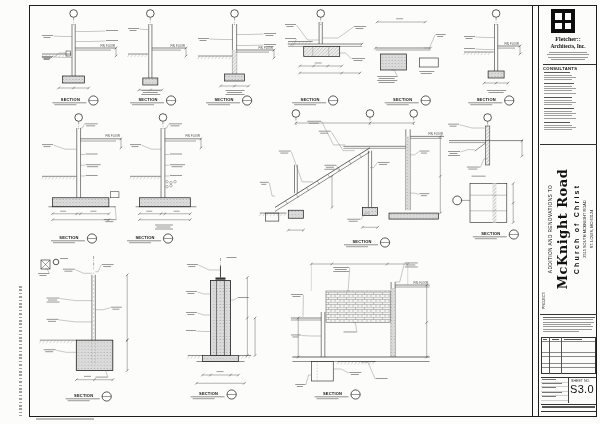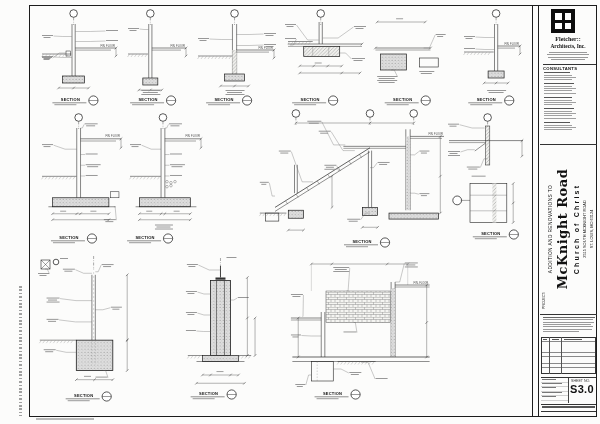--- a/index.html
+++ b/index.html
@@ -26,21 +26,21 @@
   .p-label{font-size:3.6px;color:#222;align-self:flex-start;}
   .p-sub{font-size:4.8px;letter-spacing:.4px;}
   .p-name1{font-size:13px;font-weight:bold;font-family:"DejaVu Serif",serif;letter-spacing:.5px;}
   .p-name2{font-size:7px;font-weight:bold;letter-spacing:2.2px;}
   .p-addr{font-size:3.9px;color:#222;}
   .revtable{position:absolute;left:541px;top:337px;width:55px;height:37px;border:1px solid #333;box-sizing:border-box;
             background:repeating-linear-gradient(to bottom,transparent 0 3.2px,#8a8a8a 3.2px 3.7px);}
   .rv1{left:549px;top:337px;width:1px;height:37px;background:#555;}
   .rv2{left:561px;top:337px;width:1px;height:37px;background:#555;}
   .sheetno-label{position:absolute;left:571px;top:379px;font-size:3.6px;color:#333;}
-  .sheetno{position:absolute;left:570px;top:383px;font-size:11px;font-weight:bold;letter-spacing:.3px;}
+  .sheetno{position:absolute;left:570px;top:383px;font-size:11px;font-weight:normal;letter-spacing:.3px;}
   .issue-sep{left:568px;top:377px;width:1px;height:26px;background:#444;}
   .stamp{position:absolute;left:19px;top:286px;width:2.5px;height:130px;
          background:repeating-linear-gradient(to bottom,#8a8a8a 0 1.6px,transparent 1.6px 3.4px);opacity:.8;}
   .detail{position:absolute;}
   svg{overflow:visible;display:block;}
 </style>
 </head>
 <body>
 
 <div class="page">

